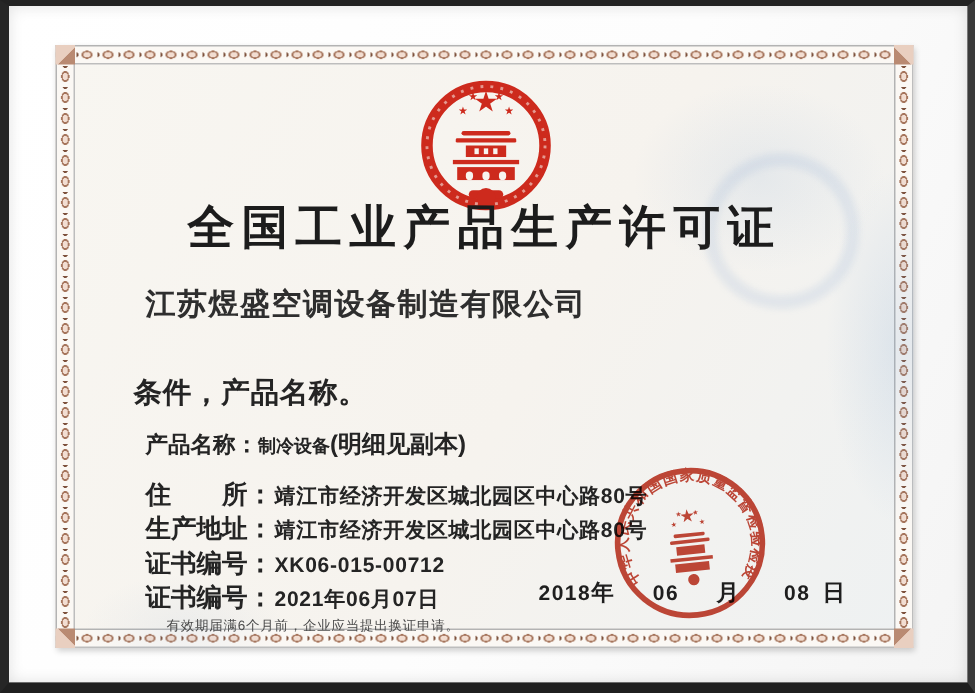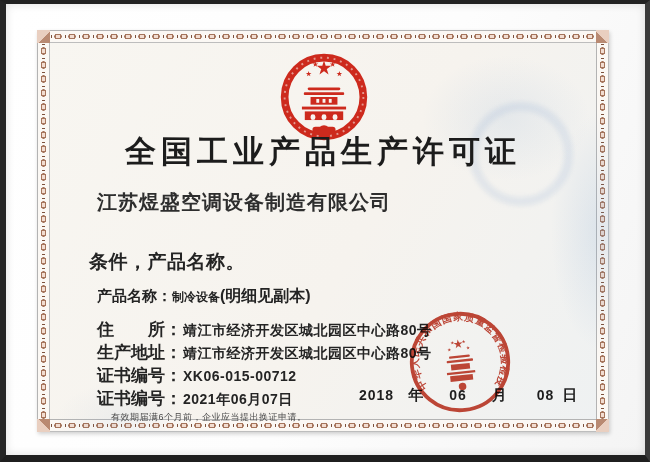--- a/index.html
+++ b/index.html
@@ -55,21 +55,21 @@
   .product .val{font-size:12px;font-weight:700;}
   .product .note{font-size:16px;font-weight:700;}
   .fields{position:absolute;left:60px;top:288px;}
   .frow{height:23px;white-space:nowrap;color:#242424;}
   .frow .lab{display:inline-block;width:86px;font-size:17px;font-weight:700;}
   .frow .val{font-size:14px;font-weight:700;letter-spacing:.5px;}
   .footnote{position:absolute;left:74px;top:381px;font-size:9px;color:#4a4a4a;letter-spacing:.5px;}
   .dateline{position:absolute;left:322px;top:356px;z-index:1;white-space:nowrap;color:#1e1e1e;}
   .dateline .num{font-size:14px;font-weight:600;letter-spacing:1px;}
   .dateline .unit{font-size:15px;font-weight:700;}
-  .dl-y{margin-right:14px}.dl-yu{margin-right:26px}.dl-m{margin-right:25px}
+  .dl-y{}.dl-yu{margin-right:26px}.dl-m{margin-right:25px}
   .dl-mu{margin-right:30px}.dl-d{margin-right:8px}
   .seal{position:absolute;left:371px;top:280px;width:104px;height:104px;z-index:3;
     mix-blend-mode:multiply;opacity:.93;transform:rotate(-6deg);}
 </style>
 </head>
 <body>
 
 <div class="photo">
   <div class="mat-shade"></div>
 

